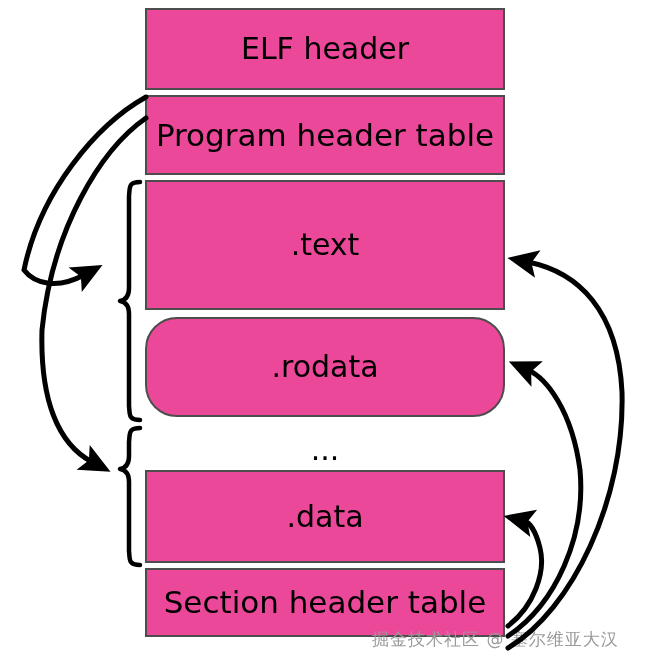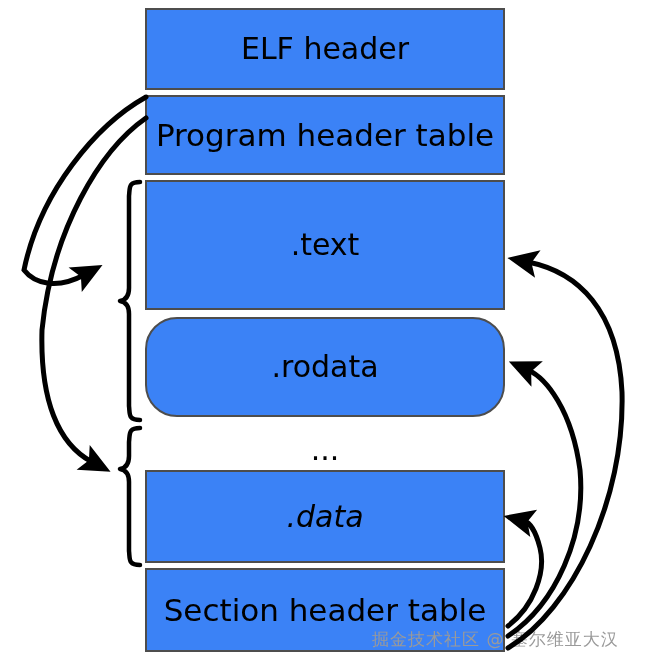--- a/index.html
+++ b/index.html
@@ -18,21 +18,21 @@
     position: absolute;
     left: 0;
     top: 0;
     width: 649px;
     height: 667px;
   }
   .seg-box {
     position: absolute;
     box-sizing: border-box;
     border: 2px solid #4d4d4d;
-    background: #3b82f6;
+    background: #ec4899;
     display: flex;
     align-items: center;
     justify-content: center;
   }
   .seg-label {
     font-size: 30px;
     color: #000000;
     line-height: 1;
     white-space: nowrap;
   }
@@ -80,25 +80,25 @@
   <div class="seg-box" style="left:145px; top:180px; width:360px; height:130px;">
     <span class="seg-label">.text</span>
   </div>
 
   <div class="seg-box" style="left:145px; top:317px; width:360px; height:100px;border-radius:32px;">
     <span class="seg-label">.rodata</span>
   </div>
 
   <div class="ellipsis" style="left:145px; top:435px; width:360px;">...</div>
 
-  <div class="seg-box" style="left:145px; top:470px; width:360px; height:93px;font-style:italic;">
+  <div class="seg-box" style="left:145px; top:470px; width:360px; height:93px;">
     <span class="seg-label">.data</span>
   </div>
 
-  <div class="seg-box" style="left:145px; top:568px; width:360px; height:84px;">
+  <div class="seg-box" style="left:145px; top:568px; width:360px; height:69px;">
     <span class="seg-label big">Section header table</span>
   </div>
 
   <div class="watermark" style="left:372px; top:628px;">掘金技术社区 @ 塞尔维亚大汉</div>
 
   <svg class="overlay" viewBox="0 0 649 667">
     <defs>
       <marker id="ahead" markerWidth="7" markerHeight="7" refX="2.2" refY="3.2" orient="auto" markerUnits="strokeWidth">
         <path d="M0.2,0.4 L6.4,3.2 L0.2,6.0 L1.5,3.2 Z" fill="#000000"></path>
       </marker>

